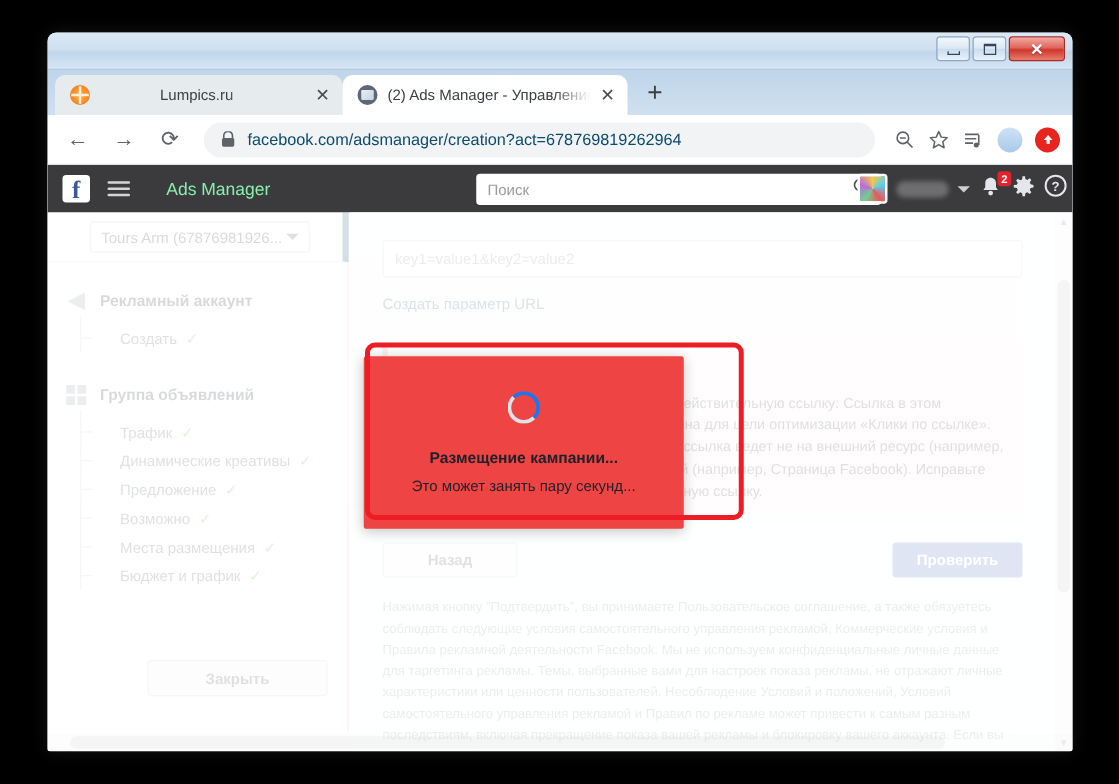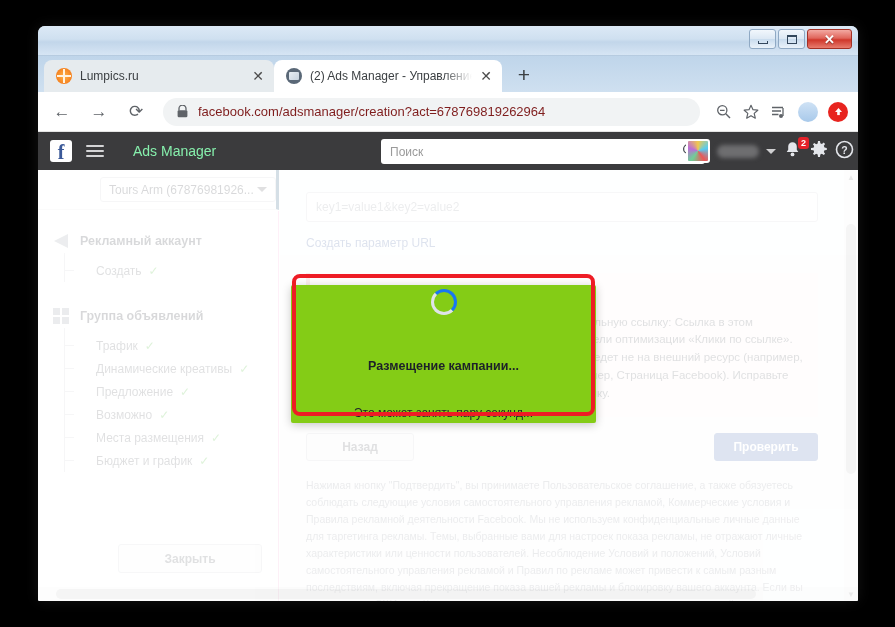--- a/index.html
+++ b/index.html
@@ -75,21 +75,21 @@
     position: relative;
     height: 32px;
     display: flex; align-items: center;
     padding: 0 8px 0 12px;
     border-radius: 8px 8px 0 0;
     font-size: 12px;
     color: #3c4043;
     cursor: pointer;
     max-width: 230px;
   }
-  .tab-inactive { background: #e6ebee; width: 232px; }
+  .tab-inactive { background: #e6ebee; width: 232px; gap: 48px; }
   .tab-active { background: #ffffff; width: 228px; }
   .tab .favicon {
     width: 16px; height: 16px; flex: 0 0 16px;
     margin-right: 8px; border-radius: 50%;
     display:flex; align-items:center; justify-content:center;
   }
   .fav-lumpics {
     background: radial-gradient(circle at 50% 50%, #ffb347 0%, #f58220 70%, #e2761b 100%);
     border-radius: 50%;
     position: relative;
@@ -148,21 +148,21 @@
   .urlbar {
     flex: 1 1 auto; height: 28px;
     background: #f1f3f4;
     border-radius: 14px;
     display: flex; align-items: center;
     padding: 0 14px;
     margin: 0 8px 0 4px;
     cursor: text;
   }
   .lockicon { margin-right: 10px; display:flex; }
-  .urltext { font-size: 13px; color: #7f1d1d; white-space: nowrap; }
+  .urltext { font-size: 13px; color: #0c4a6e; white-space: nowrap; }
   .toolicon {
     width: 26px; height: 26px; margin-left: 2px;
     display:flex;align-items:center;justify-content:center;
     color:#5f6368; cursor:pointer; border-radius:50%;
   }
   .avatar-chrome {
     width: 20px; height: 20px; border-radius: 50%;
     background: linear-gradient(to bottom,#cfe2f5 0%, #a8c9ea 100%);
     margin: 0 6px;
     flex:0 0 20px;
@@ -241,39 +241,39 @@
 
   
   .pagebody {
     position: absolute; left: 0; top: 38px; right: 0; bottom: 0;
     background: #fff;
   }
   .faded { opacity: 0.17; }
 
   .acctbar {
     position:absolute; left:0; top:0; width: 241px; height: 40px;
-    border-right: 3px solid #0c4a6e; border-bottom:1px solid #e9eaec;
-    display:flex; align-items:center;justify-content:flex-end;
+    border-right: 5px solid #0c4a6e; border-bottom:1px solid #e9eaec;
+    display:flex; align-items:center;
   }
   .acct-select {
     margin-left: 34px; width: 176px; height:25px;
     border:1px solid #ccd0d5; border-radius:3px;
     display:flex;align-items:center;justify-content:space-between;
     padding: 0 8px; font-size:12px; color:#1d2129;
     cursor:pointer;
   }
   .rezhim {
     position:absolute; right: 8px; top: 8px;
     font-size: 12px; color:#4b4f56;
     padding: 4px 10px;
   }
 
   
   .sidebar {
-    position:absolute; left:0; top:41px; width:241px; bottom:0;
+    position:absolute; left:0; top:41px; width:241px; bottom:16px;
     border-right: 1px solid #f9a8d4;
     font-size: 12px; color:#1d2129;
     padding-top: 22px;
   }
   .side-group { margin-bottom: 26px; }
   .side-head {
     display:flex; align-items:center; gap:10px;
     padding-left: 14px; font-weight: bold; font-size:12.5px; color:#1d2129;
     margin-bottom: 10px;
   }
@@ -380,26 +380,26 @@
   }
   .hscroll .thumb {
     position:absolute; top:2px; left: 18px; width: 700px; height:10px;
     background:#c1c1c1; border-radius:5px;
   }
 
   
   .modal {
     position:absolute;
     left: 253px; top: 153px;
-    width: 305px; height: 138px;
-    background:#84cc16;
+    width: 256px; height: 138px;
+    background:#ef4444;
     box-shadow: 0 2px 10px rgba(0,0,0,0.22);
     border-radius: 2px;
     z-index: 40;
-    display:flex; flex-direction:column; align-items:center; justify-content:center;gap:24px;
+    display:flex; flex-direction:column; align-items:center; justify-content:center;
   }
   .spinner {
     width: 26px; height: 26px;
     border-radius: 50%;
     border: 3px solid #dfe3e8;
     border-top-color: #1877f2;
     border-right-color: #1877f2;
     margin-bottom: 20px;
   }
   .modal-title { font-size: 12.5px; font-weight: bold; color:#1d2129; margin-bottom: 9px;}

